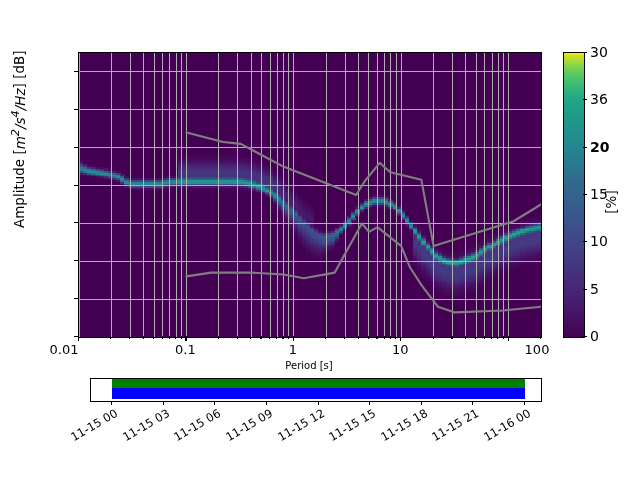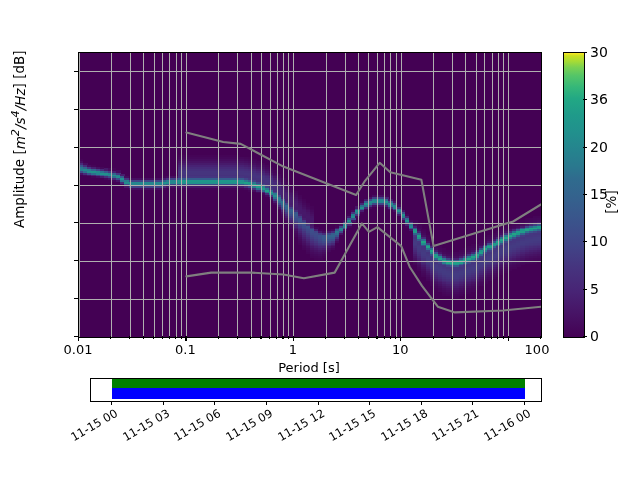--- a/index.html
+++ b/index.html
@@ -31,21 +31,21 @@
   .xtickmark{position:absolute;width:1.1px;background:#000;}
 
   #ylabel{
     position:absolute;left:-262px;top:130px;width:560px;text-align:center;
     font-size:13.5px;color:#000;
     transform:rotate(-90deg);transform-origin:center center;white-space:nowrap;
   }
   #ylabel i{font-style:italic;}
   #xlabel{
     position:absolute;left:78px;top:360px;width:462px;text-align:center;
-    font-size:13px;color:#000;
+    font-size:10px;color:#000;
   }
 
   
   #cbar{
     position:absolute;left:563px;top:52px;width:20px;height:284px;
     border:1.1px solid #000;
     background:linear-gradient(to top,
       #440154 0%,  #471365 8%,   #482475 16%,  #46337e 24%,
       #414487 32%, #3b528b 40%,  #35608d 48%,  #2f6c8e 56%,
       #2a788e 60%, #25848e 66%,  #21908d 72%,  #1f9a8a 78%,
@@ -1923,39 +1923,39 @@
       <div class="xtickmark" style="left: 432.584px; top: 336px; height: 3px;"></div>
       <div class="xtickmark" style="left: 451.499px; top: 336px; height: 3px;"></div>
       <div class="xtickmark" style="left: 464.919px; top: 336px; height: 3px;"></div>
       <div class="xtickmark" style="left: 475.329px; top: 336px; height: 3px;"></div>
       <div class="xtickmark" style="left: 483.834px; top: 336px; height: 3px;"></div>
       <div class="xtickmark" style="left: 491.026px; top: 336px; height: 3px;"></div>
       <div class="xtickmark" style="left: 497.255px; top: 336px; height: 3px;"></div>
       <div class="xtickmark" style="left: 502.749px; top: 336px; height: 3px;"></div>
       <div class="xtickmark" style="left: 507.665px; top: 336px; height: 5px;"></div>
       <div class="xtickmark" style="left: 540px; top: 336px; height: 3px;"></div>
-      <div class="xtick" style="left: 78px;">0.01</div>
+      <div class="xtick" style="left: 64px;">0.01</div>
       <div class="xtick" style="left: 185.416px;">0.1</div>
       <div class="xtick" style="left: 292.832px;">1</div>
       <div class="xtick" style="left: 400.248px;">10</div>
       <div class="xtick" style="left: 537px;">100</div>
     </div>
   <div id="xlabel">Period [s]</div>
 
   <div id="cbar"></div>
   <div id="cb-ticks">
       <div class="cbtick" style="top: 336px;">0</div>
       <div class="cbtickmark" style="top: 336px;"></div>
       <div class="cbtick" style="top: 288.667px;">5</div>
       <div class="cbtickmark" style="top: 288.667px;"></div>
       <div class="cbtick" style="top: 241.333px;">10</div>
       <div class="cbtickmark" style="top: 241.333px;"></div>
       <div class="cbtick" style="top: 194px;">15</div>
       <div class="cbtickmark" style="top: 194px;"></div>
-      <div class="cbtick" style="top: 146.667px;">20</div>
+      <div class="cbtick" style="top: 146.667px; font-weight: bold;">20</div>
       <div class="cbtickmark" style="top: 146.667px;"></div>
       <div class="cbtick" style="top: 99.3333px;">36</div>
       <div class="cbtickmark" style="top: 99.3333px;"></div>
       <div class="cbtick" style="top: 52px;">30</div>
       <div class="cbtickmark" style="top: 52px;"></div>
     </div>
   <div id="cblabel">[%]</div>
 
   <div id="tlaxes">
       <div class="tlbar" style="left: 21px; width: 413px; background: rgb(0, 128, 0); top: 0px; height: 9px;"></div>

